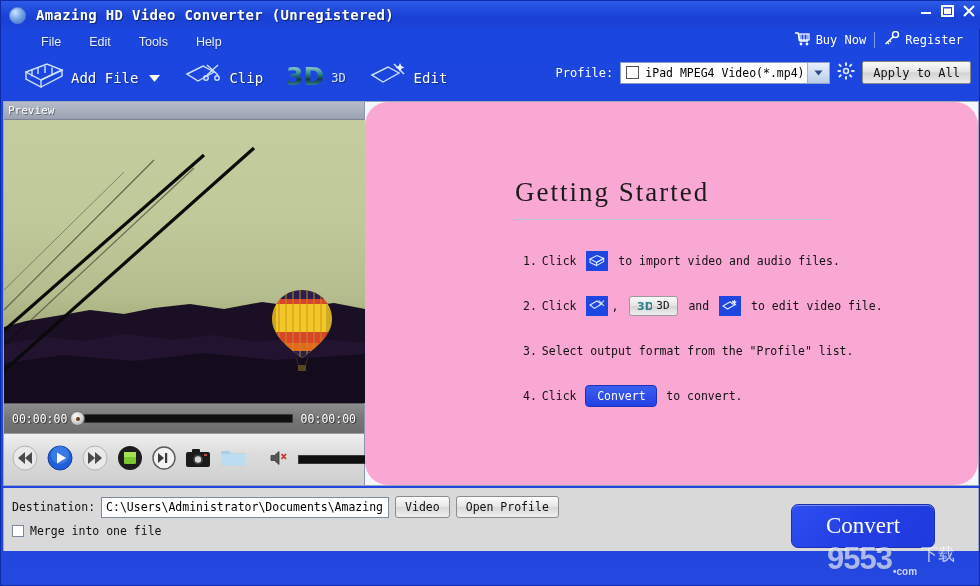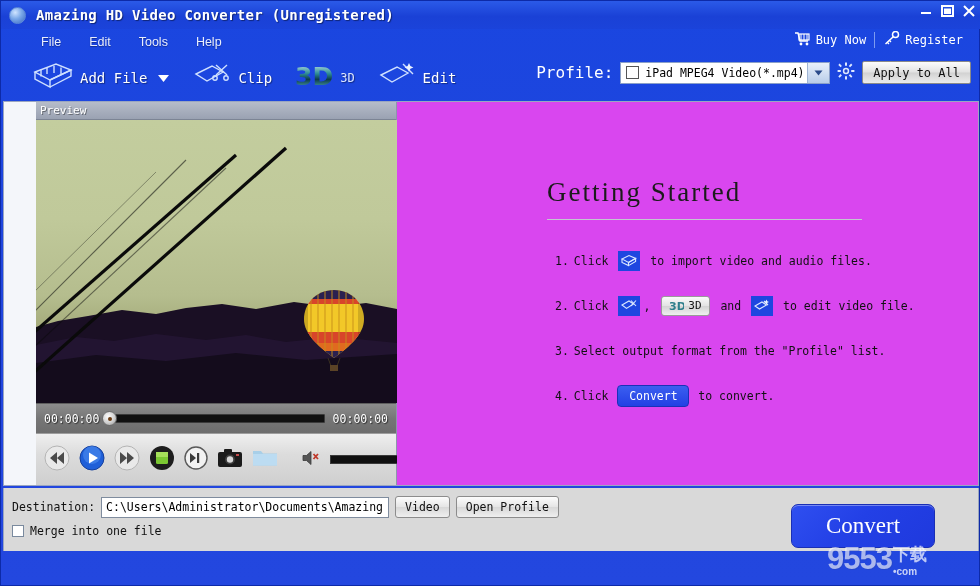--- a/index.html
+++ b/index.html
@@ -51,34 +51,34 @@
     position: absolute; right: 16px; top: 30px;
     display: flex; align-items: center; gap: 8px;
   }
   .buy-link { display: flex; align-items: center; gap: 5px; color: #fff;
     font-size: 12px; font-family: "DejaVu Sans Mono", monospace; }
   .vsep { width: 1px; height: 16px; background: #7d9bf0; }
 
   
   .toolbar {
     position: absolute; left: 0; top: 54px; width: 843px; height: 46px;
-    display: flex; align-items: center; margin-left: 9px;
+    display: flex; align-items: center;
   }
   .tbtn { display: flex; align-items: center; gap: 6px; margin-left: 22px; }
   .tbtn .lbl {
     color: #ffffff; font-size: 14px; font-family: "DejaVu Sans Mono", monospace;
     text-shadow: 1px 1px 1px rgba(0,0,0,.4);
   }
   .tbtn.threed .lbl { color: #dde6ff; font-size: 12px; }
   .caret { margin-left: 4px; }
 
   .profile-area {
     position: absolute; right: 8px; top: 60px; display: flex; align-items: center; gap: 7px;
   }
-  .profile-label { color: #fff; font-size: 16px; font-family: "DejaVu Sans Mono", monospace; padding-left: 8px; }
+  .profile-label { color: #fff; font-size: 12px; font-family: "DejaVu Sans Mono", monospace; padding-left: 8px; }
   .profile-combo {
     display: flex; align-items: center; height: 22px; width: 210px;
     background: #ffffff; border: 1px solid #8ba0c8;
   }
   .pf-swatch { width: 13px; height: 13px; border: 1px solid #555; background: #fff; margin-left: 5px; }
   .pf-text { font-size: 11.5px; font-family: "DejaVu Sans Mono", monospace; color: #000; margin-left: 6px; white-space: nowrap; }
   .pf-arrow {
     width: 22px; height: 20px; margin-left: auto;
     background: linear-gradient(180deg,#e8f0fb 0%, #b9cde9 100%);
     border-left: 1px solid #9fb4d4; display: flex; align-items: center; justify-content: center;
@@ -89,21 +89,20 @@
     border: 1px solid #8a8a8a; border-radius: 2px;
     font-size: 12px; font-family: "DejaVu Sans Mono", monospace; color: #111;
     display: flex; align-items: center;
   }
 
   
   .content {
     position: absolute; left: 2px; top: 100px; width: 976px; height: 385px;
     background: #f4f6fa; border: 1px solid #9aa6c0;
     display: flex;
-    padding-left: 32px;
   }
   .left-panel { width: 361px; height: 100%; display: flex; flex-direction: column;
     border-right: 1px solid #8d96ab; background: #d6d6d6; }
   .preview-header {
     height: 18px; background: linear-gradient(180deg,#b6bcc9 0%, #9aa2b2 100%);
     display: flex; align-items: center; padding-left: 4px;
     border-bottom: 1px solid #7c8494;
   }
   .preview-header span {
     font-size: 11px; color: #ffffff; font-family: "DejaVu Sans Mono", monospace;
@@ -138,21 +137,21 @@
   .vol-wrap { display: flex; align-items: center; gap: 7px; margin-left: 14px; }
   .vol-track { position: relative; width: 78px; height: 9px; background: #101010;
     border: 1px solid #3a3a3a; }
   .vol-knob { position: absolute; right: -7px; top: -4px; width: 15px; height: 15px;
     border-radius: 50%; background: radial-gradient(circle at 40% 35%, #fdfdfd 0%, #cfcfcf 55%, #8e8e8e 100%);
     border: 1px solid #6d6d6d; }
   .vol-knob::after { content:""; position:absolute; left:5px; top:5px; width:4px; height:4px;
     border-radius:50%; background:#6b3b12; }
 
   
-  .right-panel { flex: 1; position: relative; background: #d946ef; }
+  .right-panel { flex: 1; position: relative; background: #f9a8d4; border-radius: 23px; }
   .gs-title {
     position: absolute; left: 150px; top: 75px;
     font-family: "Liberation Serif", serif; font-size: 27px; color: #1b1b1b;
     letter-spacing: 2px;
   }
   .gs-rule { position: absolute; left: 150px; top: 117px; width: 315px; height: 1px; background: #c3c7cf; }
   .steps { position: absolute; left: 158px; top: 136px; width: 420px; }
   .step { display: flex; align-items: center; flex-wrap: wrap; height: 45px;
     font-family: "DejaVu Sans Mono", monospace; font-size: 11.5px; color: #111; }
   .step .txt { white-space: pre; }
@@ -203,21 +202,21 @@
 
   .watermark {
     position: absolute; left: 826px; top: 540px; width: 150px; height: 44px;
     pointer-events: none;
   }
   .wm-text {
     font-family: "Liberation Sans", sans-serif; font-weight: bold; font-size: 31px;
     color: rgba(255,255,255,.62); letter-spacing: -1px;
     text-shadow: 1px 1px 0 rgba(40,70,190,.5);
   }
-  .wm-cn { font-size: 17px; font-weight: bold; color: rgba(255,255,255,.7); }
+  .wm-cn { font-size: 17px; font-weight: normal; color: rgba(255,255,255,.7); margin-left: 28px; }
   .wm-com { font-size: 10px; color: rgba(255,255,255,.75); font-weight: bold; }
 </style>
 </head>
 <body>
 
 <div id="app">
 
   <div class="titlebar">
     <div class="app-icon"></div>
     <div class="app-title">Amazing HD Video Converter (Unregistered)</div>

